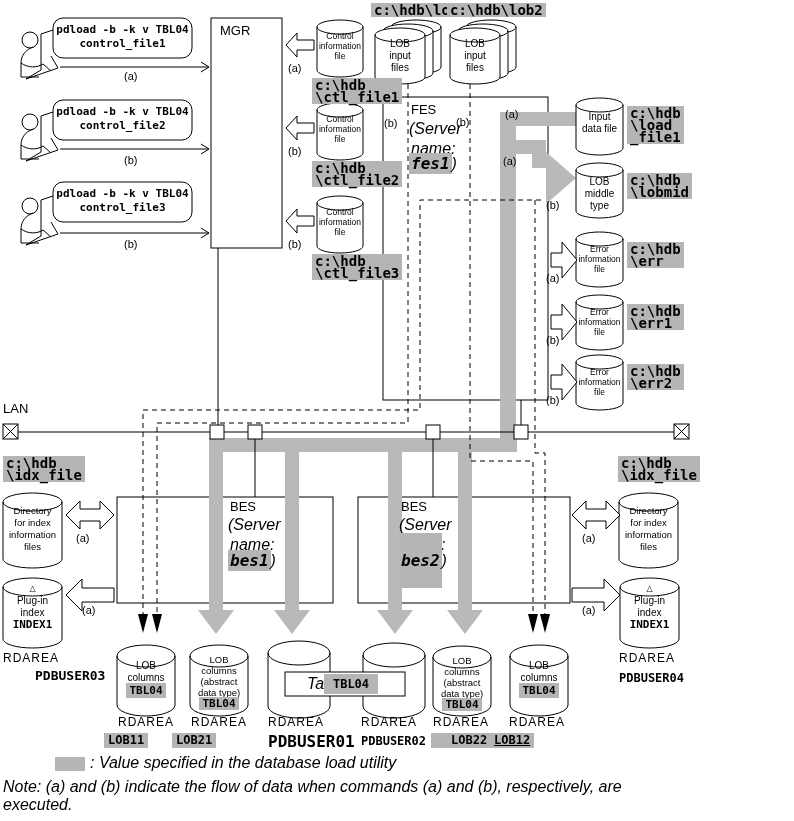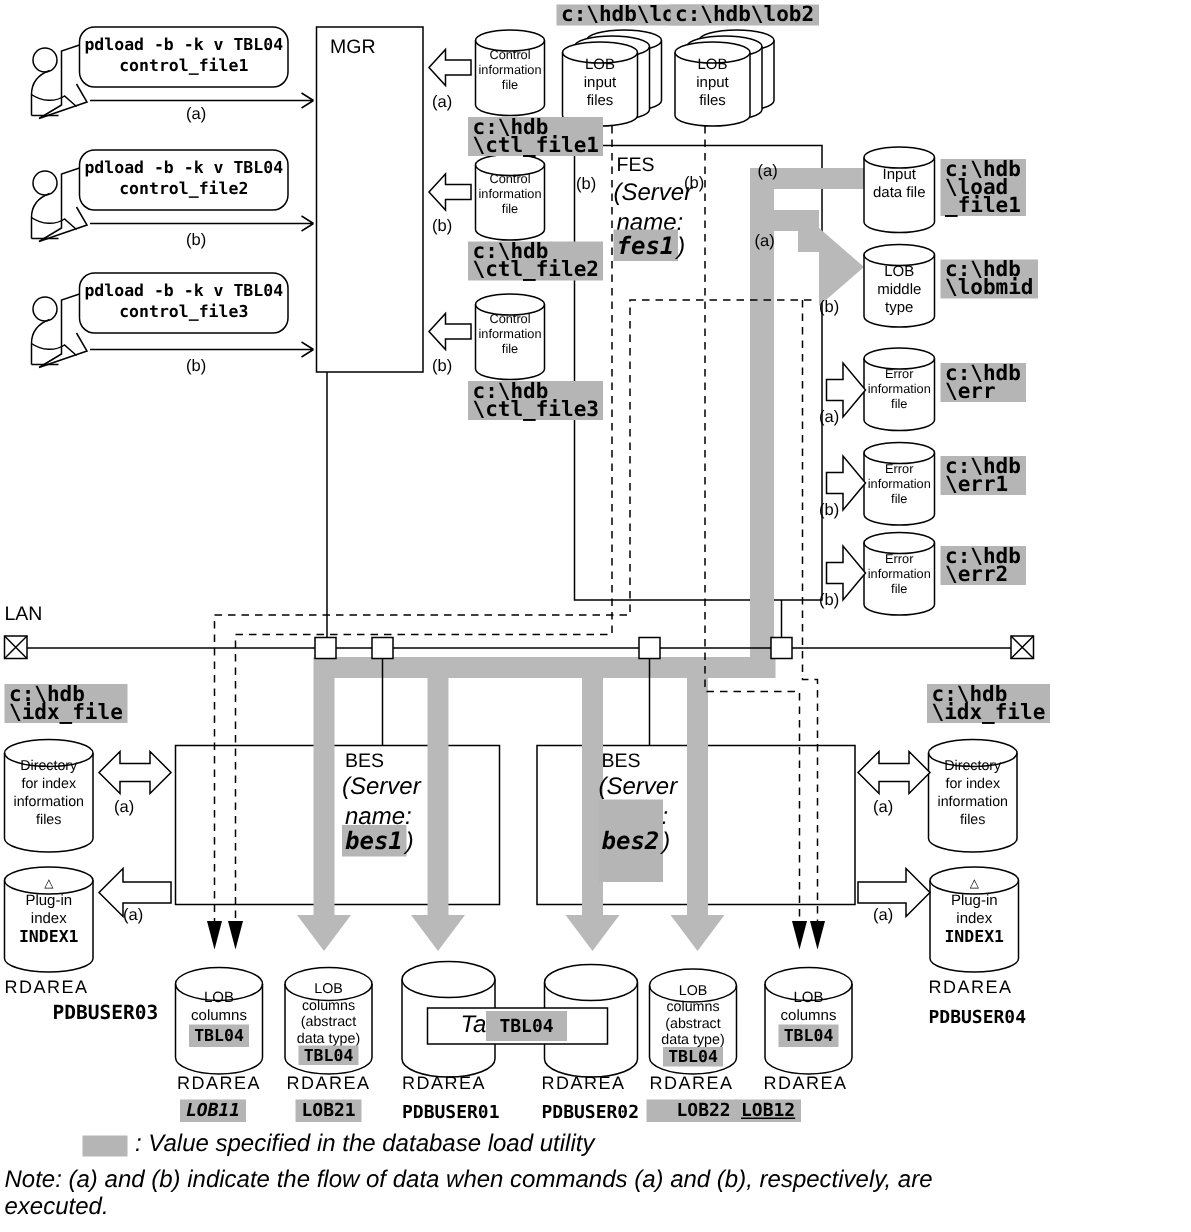--- a/index.html
+++ b/index.html
@@ -372,25 +372,25 @@
   <div class="t t10 ctr" style="left:510px;top:660px;width:58px;">
     <div>LOB</div>
     <div>columns</div>
     <div style="margin-top:1px;"><span class="m hl" style="font-size:11px;padding:1px 3px;">TBL04</span></div>
   </div>
 
   <div class="t t12" style="left:291px;top:677px;margin-left:16px;">Table</div>
   <div class="t m hl" style="left:324px;top:674px;width:54px;height:20px;line-height:20px;text-align:center;font-size:12px;">TBL04</div>
 
   <div class="t rd" style="left:118px;top:716px;">RDAREA</div>
-  <div class="t m hl rdname" style="left:120px;top:733px;font-style:italic;">LOB11</div>
+  <div class="t m hl rdname" style="left:104px;top:733px;">LOB11</div>
   <div class="t rd" style="left:191px;top:716px;">RDAREA</div>
-  <div class="t m hl rdname" style="left:197px;top:733px;">LOB21</div>
+  <div class="t m hl rdname" style="left:172px;top:733px;">LOB21</div>
   <div class="t rd" style="left:268px;top:716px;">RDAREA</div>
-  <div class="t m" style="left:268px;top:735px;font-size:12px;">PDBUSER01</div>
+  <div class="t m" style="left:268px;top:735px;font-size:16px;">PDBUSER01</div>
   <div class="t rd" style="left:361px;top:716px;">RDAREA</div>
   <div class="t m" style="left:361px;top:735px;font-size:12px;">PDBUSER02</div>
   <div class="t rd" style="left:433px;top:716px;">RDAREA</div>
   <div class="t m hl rdname" style="left:431px;top:733px;padding-left:20px;">LOB22</div>
   <div class="t rd" style="left:509px;top:716px;">RDAREA</div>
   <div class="t m hl rdname" style="left:490px;top:733px;text-decoration:underline;">LOB12</div>
 
   <div style="position:absolute;left:55px;top:757px;width:30px;height:14px;background:#b5b5b5;"></div>
   <div class="t t12" style="left:3px;top:780px;">Note: (a) and (b) indicate the flow of data when commands (a) and (b), respectively, are</div>
   <div class="t t12" style="left:90px;top:756px;">: Value specified in the database load utility</div>

